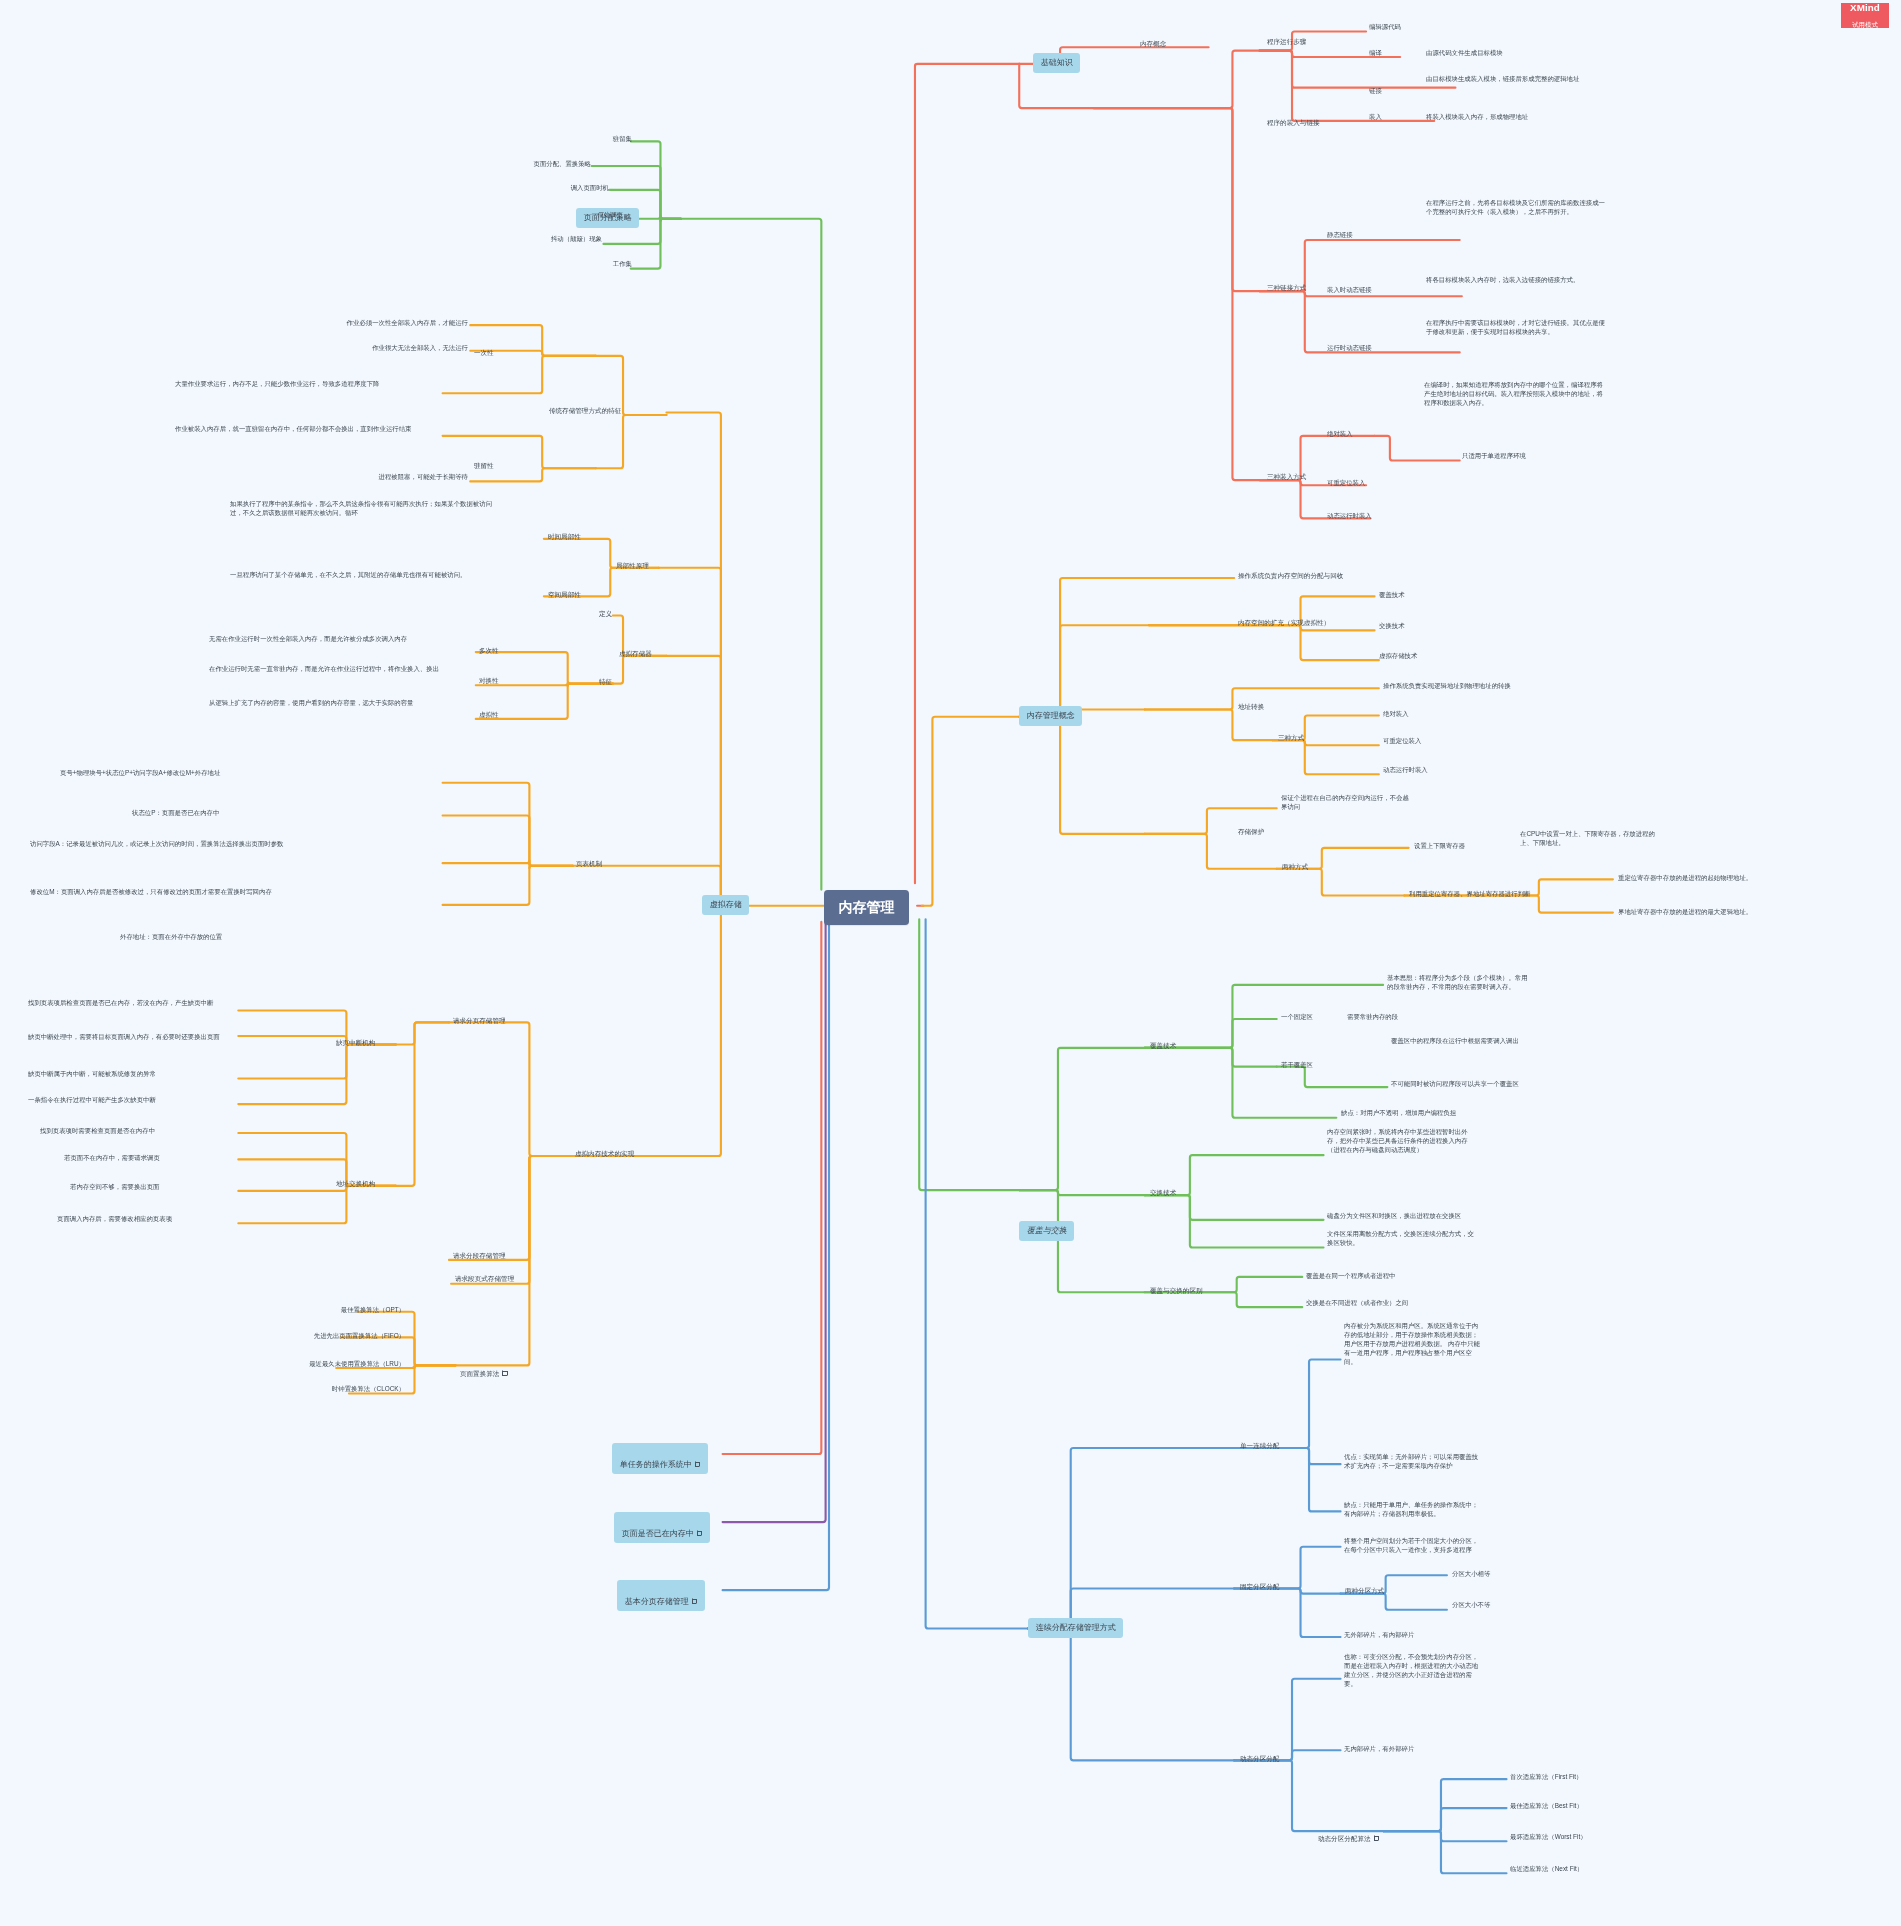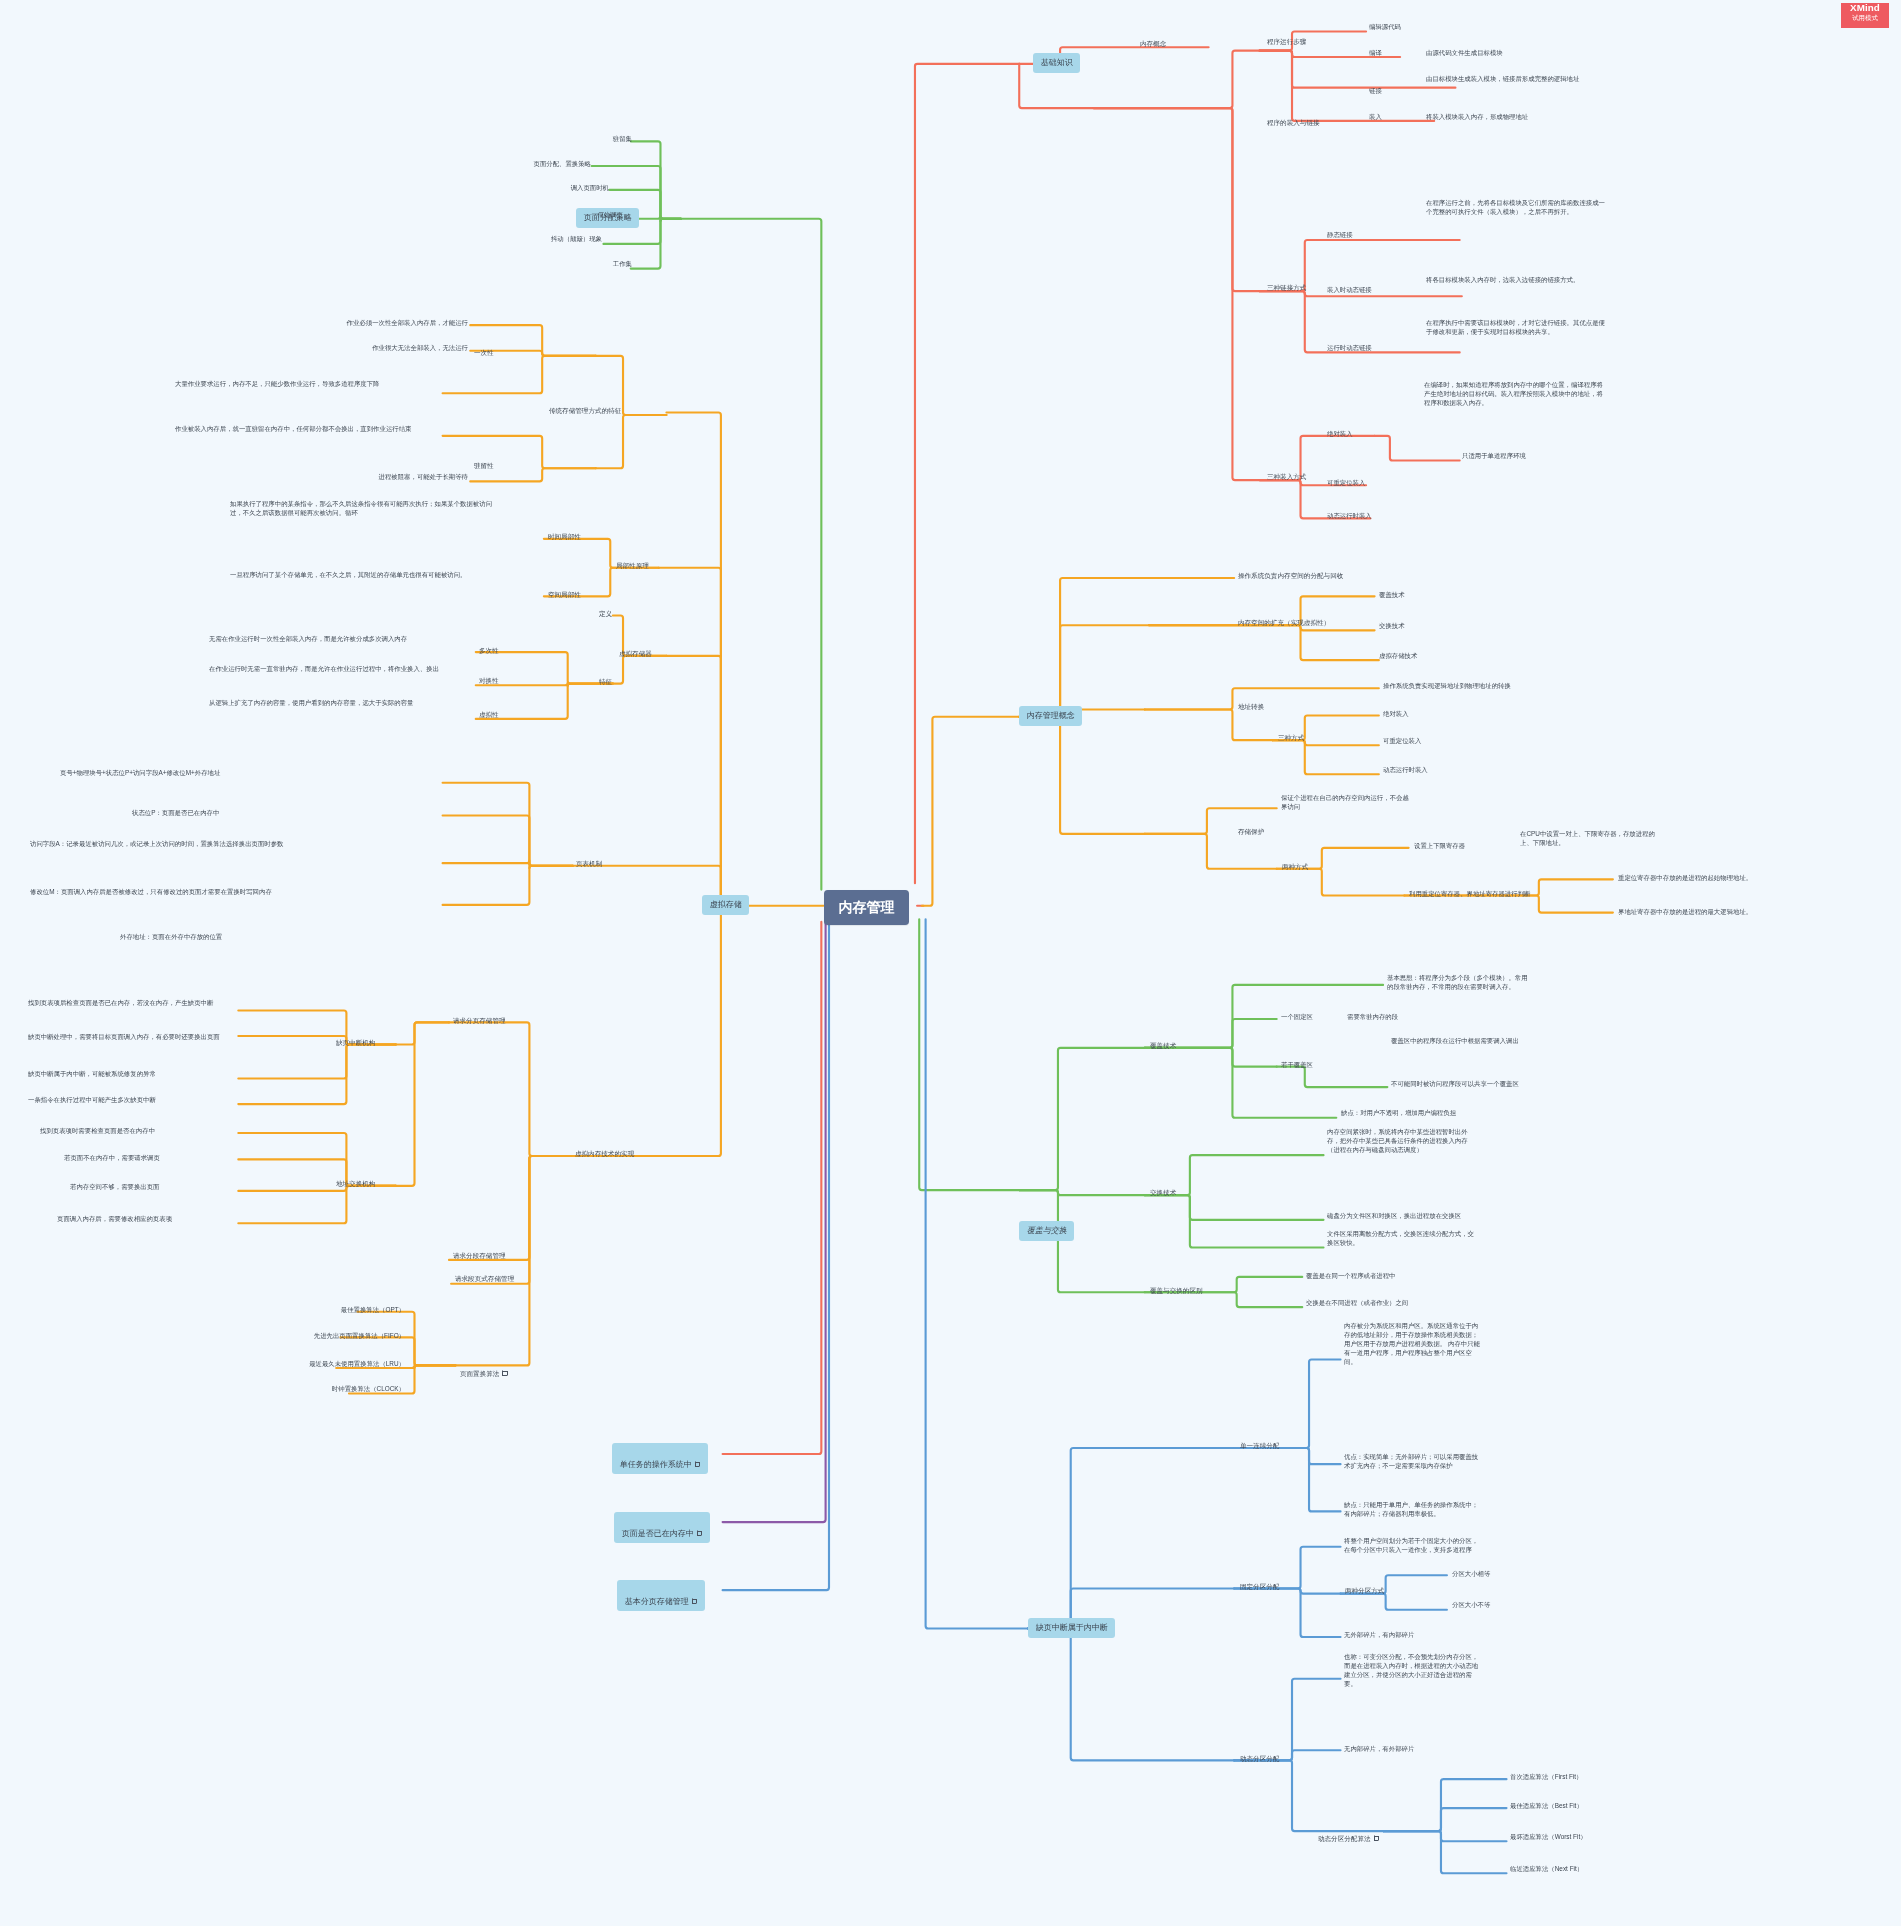--- a/index.html
+++ b/index.html
@@ -23,21 +23,21 @@
   }
 
   
   .xmind-badge {
     position: absolute;
     right: 12px; top: 3.4px;
     width: 48px; height: 25px;
     background: #ee5a60;
     color: #ffffff;
     display: flex; flex-direction: column;
-    align-items: center; justify-content: flex-start;
+    align-items: center; justify-content: space-between;
     line-height: 1.05;
     z-index: 50;
   }
   .xmind-badge .xm-word { font-size: 9.8px; font-weight: bold; letter-spacing: 0.1px; }
   .xmind-badge .xm-sub  { font-size: 6.4px; margin-top: 0.9px; }
 
   
   .node {
     position: absolute;
     color: #3c4550;
@@ -268,21 +268,21 @@
   <div class="xmind-badge">
     <div class="xm-word">XMind</div>
     <div class="xm-sub">试用模式</div>
   </div>
 
   <div class="node central" style="left:824px; top:890px;">内存管理</div>
 
   <div class="node main" style="left:1019px; top:53px;margin-left:14px;">基础知识</div>
   <div class="node main" style="left:1019px; top:706px;">内存管理概念</div>
   <div class="node main" style="left:1019px; top:1221px;font-style:italic;">覆盖与交换</div>
-  <div class="node main" style="left:1028px; top:1618px;">缺页中断属于内中断</div>
+  <div class="node main" style="left:1028px; top:1618px;">连续分配存储管理方式</div>
   <div class="node main" style="left:576px; top:208px;">页面分配策略</div>
   <div class="node main" style="left:702px; top:895px;">虚拟存储</div>
   <div class="node main" style="left:612px; top:1443px;">
     <span>单任务的操作系统中</span><span class="link-icon"></span>
   </div>
   <div class="node main" style="left:614px; top:1512px;">
     <span>页面是否已在内存中</span><span class="link-icon"></span>
   </div>
   <div class="node main" style="left:617px; top:1580px;">
     <span>基本分页存储管理</span><span class="link-icon"></span>

